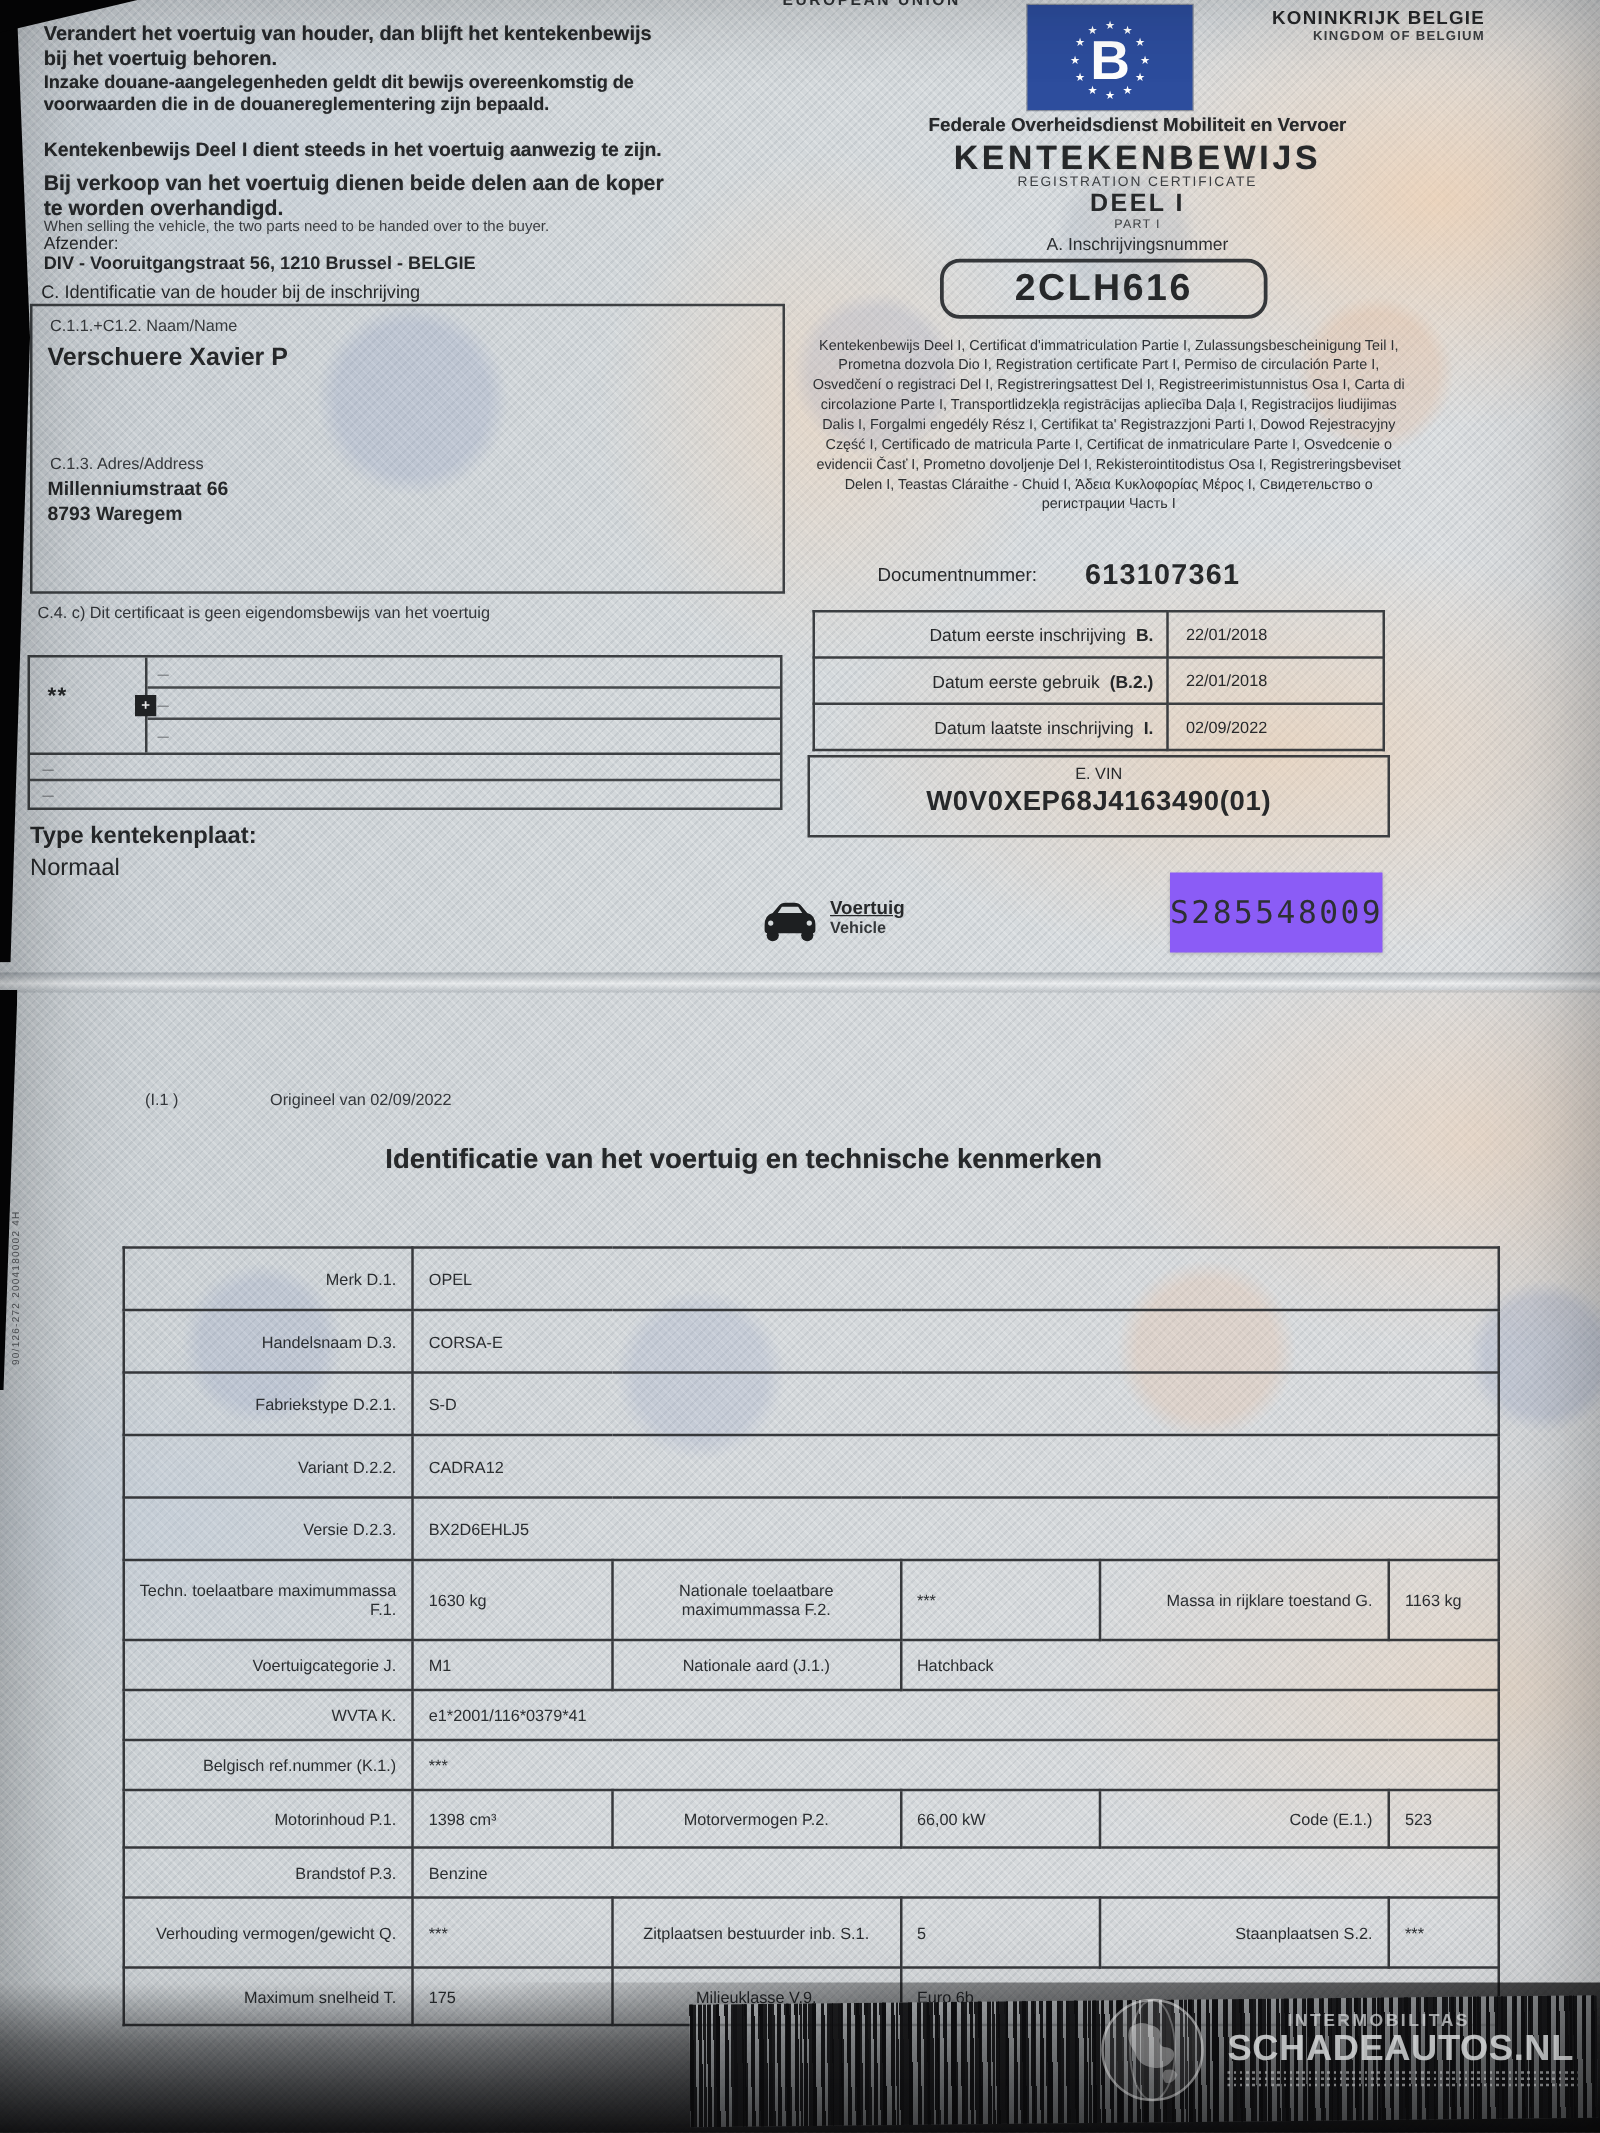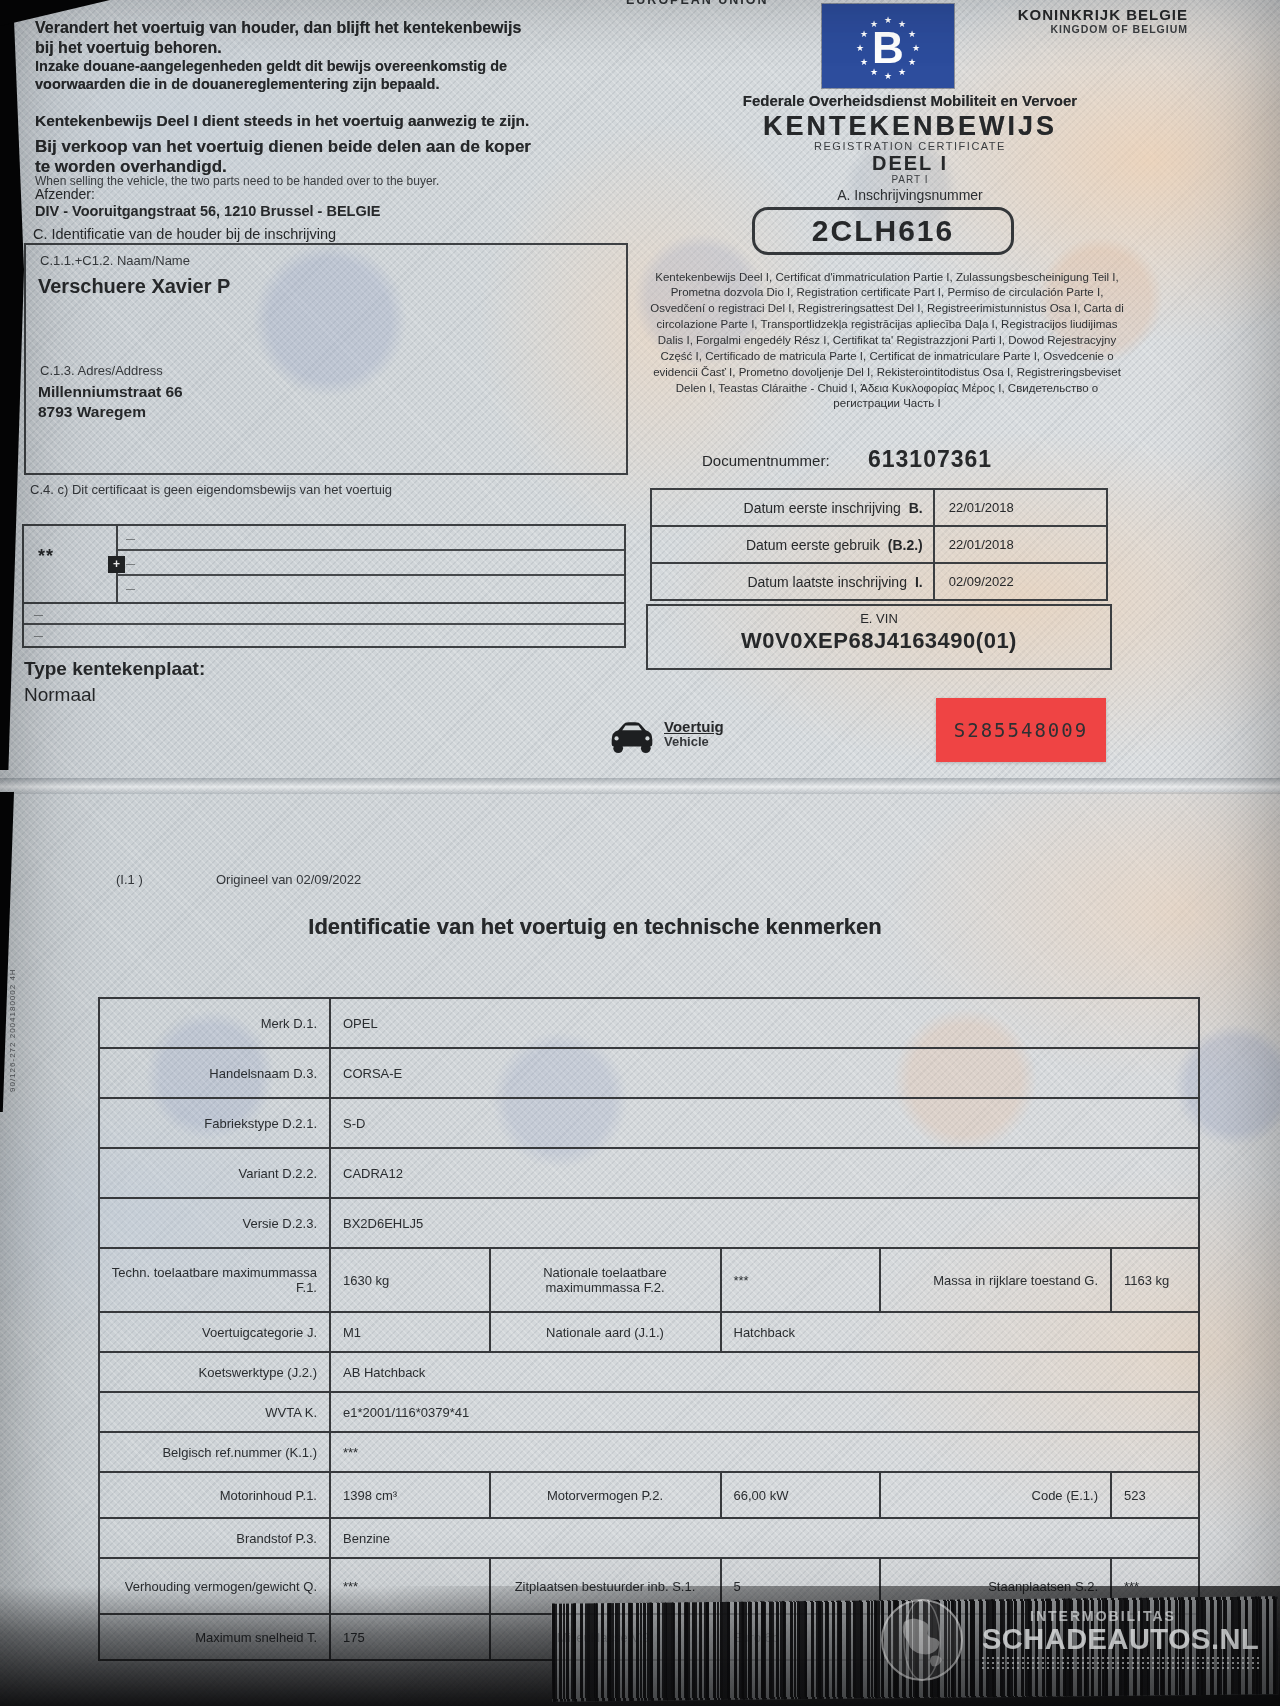--- a/index.html
+++ b/index.html
@@ -107,23 +107,23 @@
   .dates .dcode{font-weight:bold;padding-left:8px;display:inline-block;}
   .dates .dval{text-align:left;padding-left:14px;font-size:13px;}
   .vin-box{left:6px;top:604px;width:462px;height:62px;border:2px solid #3b3e41;text-align:center;}
   .vin-label{font-size:13px;margin-top:5px;}
   .vin-value{font-size:22px;font-weight:bold;letter-spacing:.5px;margin-top:2px;}
   .veh-row{left:-34px;top:712px;width:560px;height:70px;}
   .car-icon{position:absolute;left:0;top:4px;}
   .veh-labels{position:absolute;left:58px;top:6px;line-height:1.15;}
   .veh-l1{font-size:15px;font-weight:bold;text-decoration:underline;}
   .veh-l2{font-size:13px;color:#34373a;}
-  .sticker{position:absolute;left:330px;top:-14px;width:170px;height:64px;background:#ef4444;
+  .sticker{position:absolute;left:330px;top:-14px;width:170px;height:64px;background:#8b5cf6;
     box-shadow:0 1px 3px rgba(60,60,60,.25);text-align:center;line-height:64px;
-    font-family:"DejaVu Sans Mono","Liberation Mono",monospace;font-size:19px;letter-spacing:2px;color:#2d3033;}
+    font-family:"DejaVu Sans Mono","Liberation Mono",monospace;font-size:25px;letter-spacing:2px;color:#2d3033;}
   
   .page2{position:absolute;left:0;top:792px;width:1280px;height:914px;}
   .edge-code{position:absolute;left:8px;top:60px;height:240px;font-size:8px;color:#55585c;
     writing-mode:vertical-lr;transform:rotate(180deg);letter-spacing:1px;}
   .ref{position:absolute;left:116px;top:80px;font-size:13px;color:#33363a;}
   .origin{position:absolute;left:216px;top:80px;font-size:13px;color:#33363a;}
   .p2-title{position:absolute;left:0;top:122px;width:1190px;text-align:center;font-size:22px;font-weight:bold;}
   .tech{position:absolute;left:98px;top:205px;width:1102px;border-collapse:collapse;}
   .tech td{border:2.5px solid #37393c;font-size:13px;padding:2px 8px;color:#2a2d30;}
   .tech .lbl{text-align:right;padding-right:12px;}
@@ -331,24 +331,20 @@
         <td class="lbl">Massa in rijklare toestand G.</td>
         <td class="val">1163 kg</td>
       </tr>
       <tr class="h40">
         <td class="lbl">Voertuigcategorie J.</td>
         <td class="val">M1</td>
         <td class="lblc">Nationale aard (J.1.)</td>
         <td class="val" colspan="3">Hatchback</td>
       </tr>
       <tr class="h40">
-        <td class="lbl">Koetswerktype (J.2.)</td>
-        <td class="val" colspan="5">AB Hatchback</td>
-      </tr>
-      <tr class="h40">
         <td class="lbl">WVTA K.</td>
         <td class="val" colspan="5">e1*2001/116*0379*41</td>
       </tr>
       <tr class="h40">
         <td class="lbl">Belgisch ref.nummer (K.1.)</td>
         <td class="val" colspan="5">***</td>
       </tr>
       <tr class="h46">
         <td class="lbl">Motorinhoud P.1.</td>
         <td class="val">1398 cm³</td>

